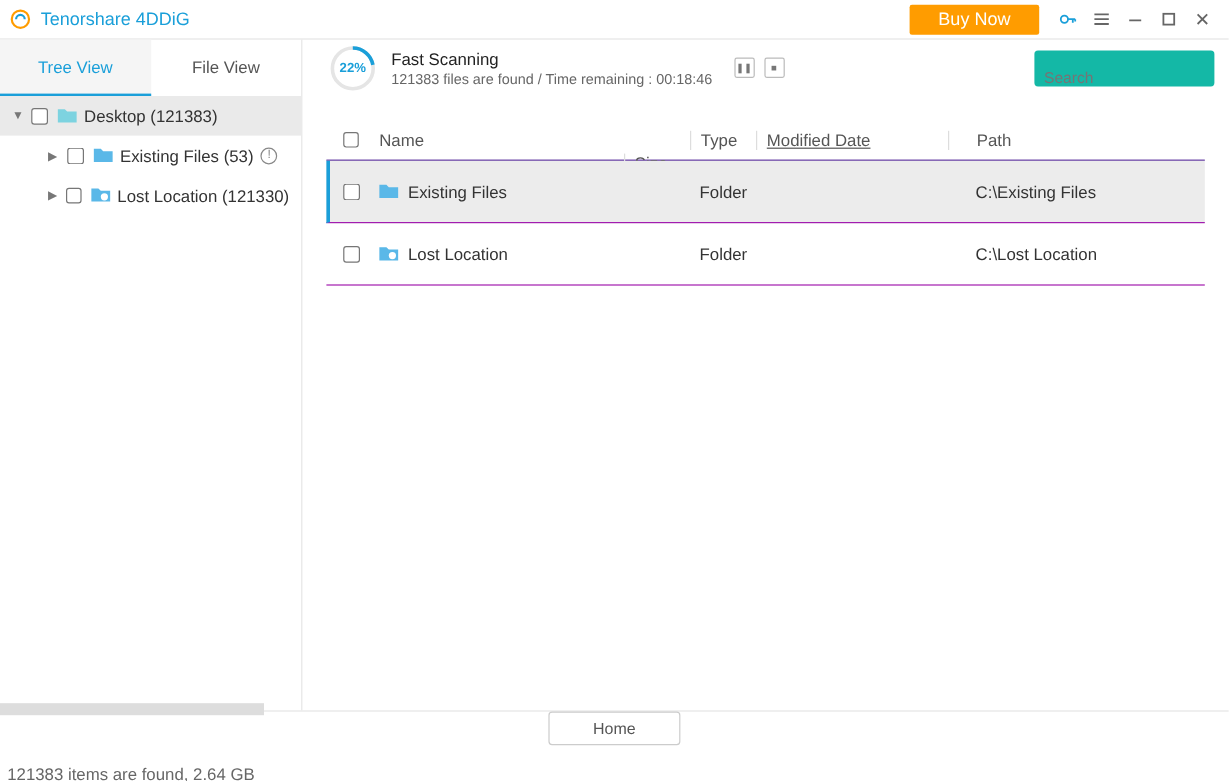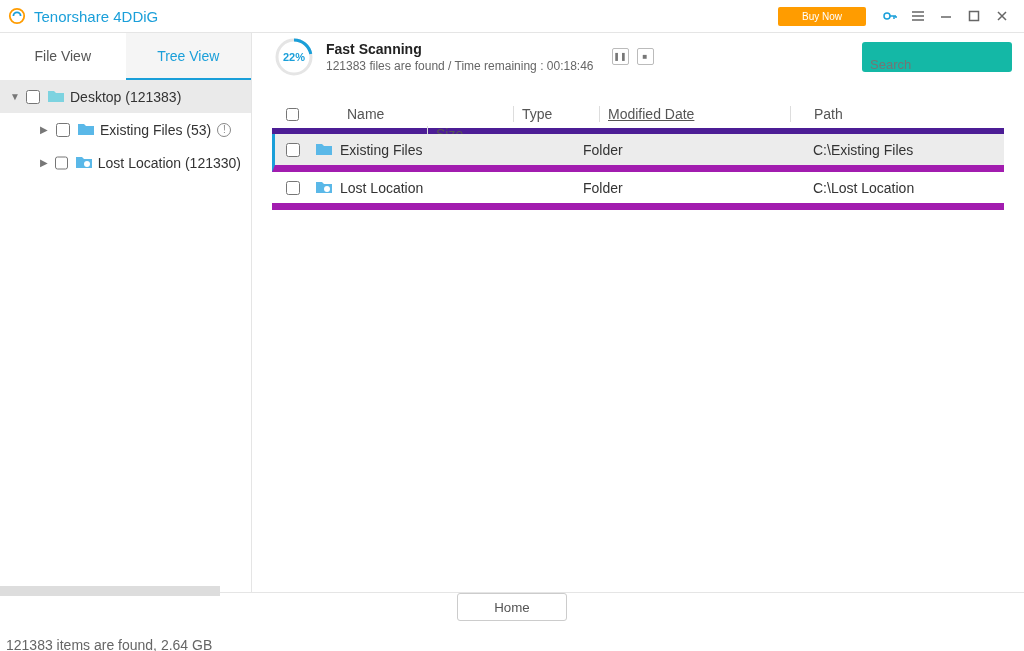--- a/index.html
+++ b/index.html
@@ -2,61 +2,61 @@
 <html><head>
 <meta charset="utf-8">
 <style>
 * { margin: 0; padding: 0; box-sizing: border-box; font-family: -apple-system, BlinkMacSystemFont, "Segoe UI", Arial, sans-serif; }
 body { width: 1024px; height: 651px; background: #fff; overflow: hidden; font-size: 14px; color: #333; }
 
 .titlebar { height: 33px; display: flex; align-items: center; padding: 0 8px; border-bottom: 1px solid #e5e5e5; }
 .titlebar .logo { width: 18px; height: 18px; margin-right: 8px; }
 .titlebar .app-title { color: #1a9fd9; font-size: 15px; }
 .titlebar .spacer { flex: 1; }
-.titlebar .buy-btn { background: #ff9c00; color: #fff; border: none; padding: 4px 24px; font-size: 10px; border-radius: 2px; margin-right: 10px; cursor: pointer; }
+.titlebar .buy-btn { background: #ff9c00; color: #fff; border: none; padding: 4px 24px; font-size: 15px; border-radius: 2px; margin-right: 10px; cursor: pointer; }
 .titlebar .tico { width: 22px; height: 22px; display: flex; align-items: center; justify-content: center; cursor: pointer; margin: 0 3px; color: #666; }
 
 .toolbar-row { display: flex; height: 47px; align-items: stretch; }
 .view-tabs { width: 252px; display: flex; border-right: 1px solid #e5e5e5; }
 .view-tab { flex: 1; display: flex; align-items: center; justify-content: center; cursor: pointer; color: #555; font-size: 14px; border-bottom: 2px solid transparent; }
 .view-tab.active { color: #1a9fd9; border-bottom: 2px solid #1a9fd9; background: #f5f5f5; }
 
 .scan-status { flex: 1; display: flex; align-items: center; padding: 0 22px; }
 .progress-ring { width: 40px; height: 40px; margin-right: 12px; position: relative; }
 .progress-ring svg { transform: rotate(-90deg); }
 .progress-ring .pct { position: absolute; top: 0; left: 0; width: 100%; height: 100%; display: flex; align-items: center; justify-content: center; font-size: 11px; font-weight: bold; color: #1a9fd9; }
-.status-text .line1 { font-weight: bold; font-size: 14px; color: #222; }
+.status-text .line1 { font-weight: normal; font-size: 14px; color: #222; }
 .status-text .line2 { font-size: 12px; color: #666; margin-top: 2px; }
 .scan-controls { display: flex; gap: 8px; margin-left: 18px; }
 .scan-ctrl-btn { width: 17px; height: 17px; border: 1px solid #bbb; border-radius: 2px; background: #fff; display: flex; align-items: center; justify-content: center; cursor: pointer; font-size: 8px; color: #777; }
 
 .search-wrap { display: flex; align-items: center; padding-right: 12px; }
 .search-box { display: flex; align-items: flex-end; background: #14b8a6; border-radius: 3px; padding: 0 8px; height: 30px; width: 150px; }
 .search-box input { border: none; background: transparent; outline: none; flex: 1; font-size: 13px; color: #444; }
 
 .main { display: flex; height: calc(651px - 33px - 47px - 59px); }
 .sidebar { width: 252px; border-right: 1px solid #e5e5e5; overflow: hidden; }
 .tree-item { display: flex; align-items: center; height: 33px; padding: 0 10px; cursor: pointer; white-space: nowrap; }
 .tree-item.root { background: #eaeaea; }
 .tree-item .arrow { width: 10px; font-size: 10px; color: #777; margin-right: 6px; }
 .tree-item input[type=checkbox] { width: 14px; height: 14px; margin-right: 8px; }
 .tree-item .folder-ico { width: 16px; height: 13px; margin-right: 6px; display: inline-block; }
 .tree-item.child { padding-left: 40px; }
 .tree-item .info-ico { width: 14px; height: 14px; border: 1px solid #888; border-radius: 50%; font-size: 10px; display: inline-flex; align-items: center; justify-content: center; margin-left: 6px; color: #888; }
 
 .content { flex: 1; display: flex; flex-direction: column; padding: 20px 20px 0 20px; }
-.table-head { display: flex; align-items: center; height: 34px; border-bottom: 6px solid #4c1d95; padding: 0 14px; color: #555; gap: 31px; }
+.table-head { display: flex; align-items: center; height: 34px; border-bottom: 1px solid #4c1d95; padding: 0 14px; color: #555; }
 .table-head .col, .table-row .col { display: flex; align-items: center; }
 .col-check { width: 30px; }
 .col-name { flex: 1; }
 .col-size { width: 55px; border-left: 1px solid #ddd; padding-left: 8px; margin-top: 39px; }
 .col-type { width: 55px; border-left: 1px solid #ddd; padding-left: 8px; }
 .col-modified { width: 160px; border-left: 1px solid #ddd; padding-left: 8px; text-decoration: underline; }
 .col-path { width: 200px; border-left: 1px solid #ddd; padding-left: 23px; }
-.table-row { display: flex; align-items: center; height: 38px; padding: 0 14px; border-bottom: 7px solid #a21caf; }
+.table-row { display: flex; align-items: center; height: 52px; padding: 0 14px; border-bottom: 1px solid #a21caf; }
 .table-row.selected { background: #ececec; border-left: 3px solid #1a9fd9; padding-left: 11px; }
 .table-row input[type=checkbox] { width: 14px; height: 14px; }
 .table-row .folder-ico { width: 16px; height: 13px; margin-right: 8px; }
 .table-row .col-size, .table-row .col-type, .table-row .col-modified, .table-row .col-path { border-left: none; }
 
 .footer { height: 59px; display: flex; align-items: center; border-top: 1px solid #e5e5e5; position: relative; flex-direction: column; }
 .footer-left { width: 252px; display: flex; align-items: flex-end; justify-content: center; flex-direction: column; height: 100%; padding-bottom: 10px;}
 .scroll-hint { height: 10px; background: #ddd; width: 220px; position: absolute; top: -7px; left: 0; }
 .home-btn { width: 110px; height: 28px; border: 1px solid #ccc; background: #fff; border-radius: 3px; color: #555; cursor: pointer; margin: 0 auto; }
 .footer-status { flex: 1; padding-left: 6px; color: #666; font-size: 14px; align-self: flex-start; padding-top: 6px; }
@@ -100,22 +100,22 @@
     </span>
   <span class="tico">
       <svg width="12" height="12" viewBox="0 0 12 12">
         <path d="M2 2l8 8M10 2l-8 8" stroke="#666" stroke-width="1.5"></path>
       </svg>
     </span>
 </div>
 
 <div class="toolbar-row">
   <div class="view-tabs">
+    <div class="view-tab active">Tree View</div>
     <div class="view-tab">File View</div>
-    <div class="view-tab active">Tree View</div>
   </div>
   <div class="scan-status">
     <div class="progress-ring">
       <svg width="40" height="40" viewBox="0 0 40 40">
         <circle cx="20" cy="20" r="17" fill="none" stroke="#e5e5e5" stroke-width="3"></circle>
         <circle cx="20" cy="20" r="17" fill="none" stroke="#1a9fd9" stroke-width="3" stroke-dasharray="106.8" stroke-dashoffset="83.3"></circle>
       </svg>
       <div class="pct">22%</div>
     </div>
     <div class="status-text">

